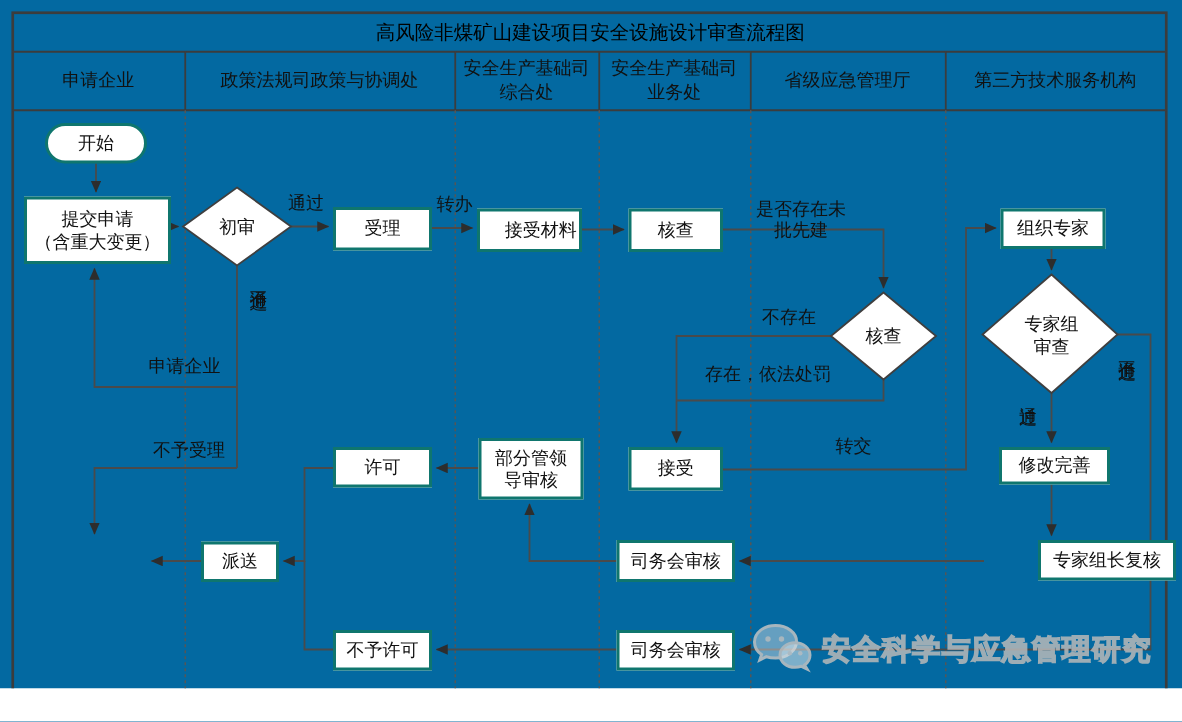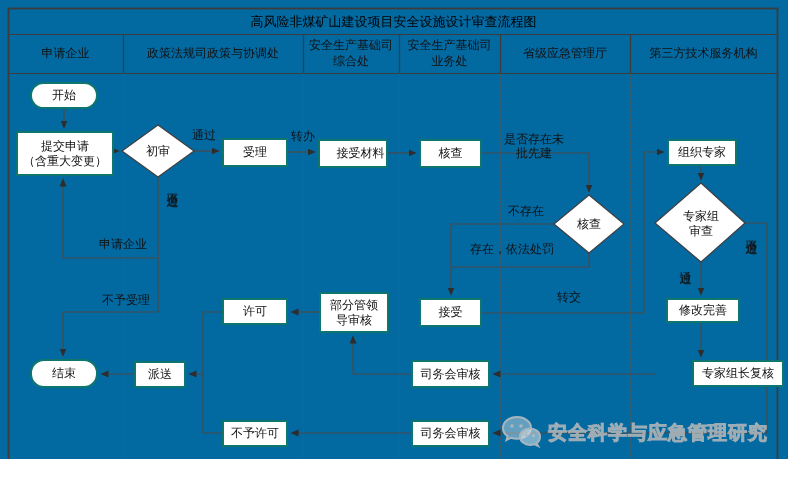--- a/index.html
+++ b/index.html
@@ -112,21 +112,20 @@
 审查</div>
   <div class="box" style="left:666px;top:298px;width:74px;height:25px;">修改完善</div>
   <div class="box" style="left:692px;top:360px;width:92px;height:27px;">专家组长复核</div>
   <div class="box" style="left:411px;top:360px;width:79px;height:28px;">司务会审核</div>
   <div class="box" style="left:411px;top:420px;width:79px;height:27px;">司务会审核</div>
   <div class="box" style="left:319px;top:292px;width:70px;height:41px;">部分管领
 导审核</div>
   <div class="box" style="left:222px;top:298px;width:66px;height:27px;">许可</div>
   <div class="box" style="left:222px;top:420px;width:66px;height:27px;">不予许可</div>
   <div class="box" style="left:134px;top:361px;width:52px;height:27px;">派送</div>
-  <div class="box stadium" style="left:30px;top:359px;width:68px;height:29px;">结束</div>
 
   <div class="lbl" style="left:186px;top:128px;width:36px;">通过</div>
   <div class="lbl" style="left:285px;top:129px;width:36px;">转办</div>
   <div class="lbl vlbl" style="left:165px;top:184px;">不通过</div>
   <div class="lbl" style="left:95px;top:237px;width:56px;">申请企业</div>
   <div class="lbl" style="left:98px;top:293px;width:56px;">不予受理</div>
   <div class="lbl" style="left:498px;top:132px;width:72px;">是否存在未
 批先建</div>
   <div class="lbl" style="left:503px;top:204px;width:46px;">不存在</div>
   <div class="lbl" style="left:466px;top:242px;width:92px;">存在，依法处罚</div>

